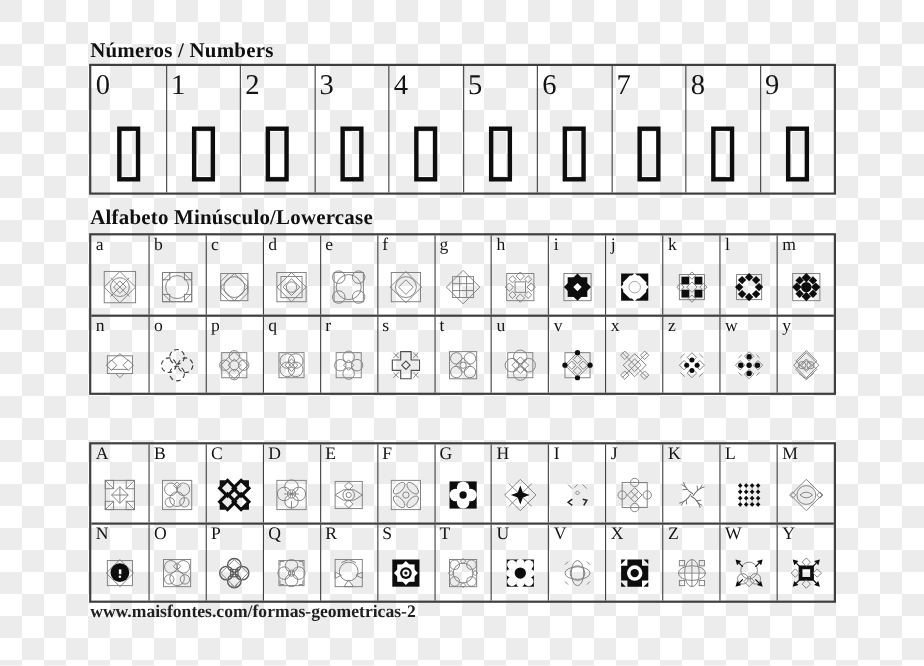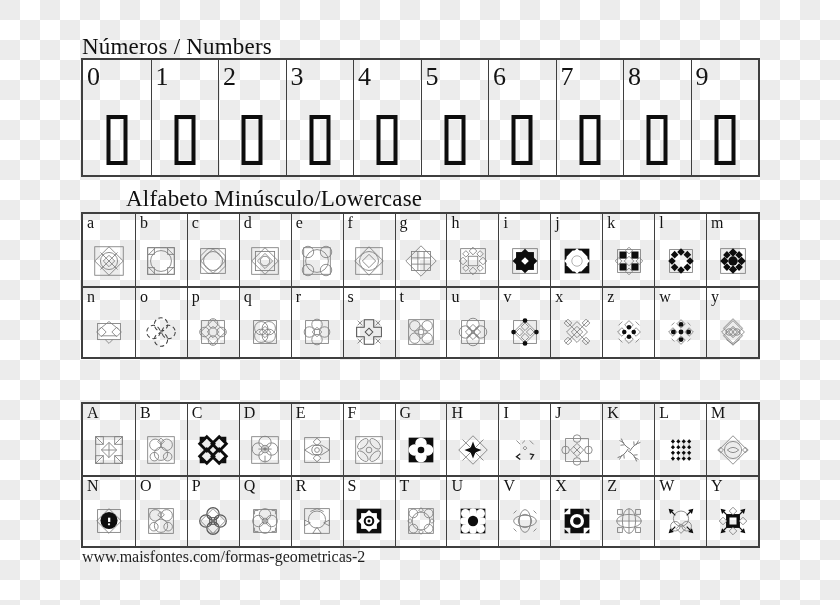--- a/index.html
+++ b/index.html
@@ -6,25 +6,25 @@
   html,body{margin:0;padding:0;}
   #canvas{
     position:relative; width:840px; height:605px; overflow:hidden;
     font-family:"Liberation Serif","DejaVu Serif",serif;
     background:
       conic-gradient(#ffffff 0 90deg, #ececec 90deg 180deg, #ffffff 180deg 270deg, #ececec 270deg 360deg)
       0 0 / 40px 40px;
   }
   .sec-title{
     position:absolute; left:82px; margin:0;
-    font-weight:normal; font-size:23px; line-height:20px; color:#101010;
+    font-weight:bold; font-size:19px; line-height:20px; color:#101010;
     letter-spacing:0.2px; white-space:nowrap;
   }
   .t-numbers{ top:37px; }
-  .t-lower{ top:189px;margin-left:44px; }
+  .t-lower{ top:189px; }
   .t-upper{ top:379px; }
   .glyph-table{
     position:absolute; left:81px; width:679px; box-sizing:border-box;
     border:2px solid var(--bd); background:transparent;
   }
   .numbers{ top:58px; height:119px; display:grid; grid-template-columns:repeat(10,1fr); }
   .lower{ top:212px; height:147px; }
   .upper{ top:402px; height:146px; }
   .trow{ display:grid; grid-template-columns:repeat(13,1fr); height:50%; box-sizing:border-box; }
   .trow:last-child{ border-top:2px solid var(--bd); }
@@ -35,21 +35,21 @@
     font-family:"Liberation Serif","DejaVu Serif",serif;
   }
   .ncell .cl{ font-size:26px; top:2px; }
   .lcell .cl{ font-size:16px; }
   .gl{ position:absolute; left:50%; transform:translateX(-50%); }
   .lcell .gl{ bottom:6px; width:38px; height:38px; }
   .ncell .gl{ bottom:9px; width:40px; height:52px; }
   .gl svg{ display:block; }
   .footer-url{
     position:absolute; left:82px; top:548px;
-    font-size:16px; color:#1f1f1f; white-space:nowrap;
+    font-size:16px; color:#1f1f1f; white-space:nowrap;font-weight:bold;
   }
 </style>
 </head>
 <body>
 
 <div id="canvas">
   <h2 class="sec-title t-numbers">Números / Numbers</h2>
   <div class="glyph-table numbers">
       <div class="cell ncell">
         <span class="cl">0</span>

